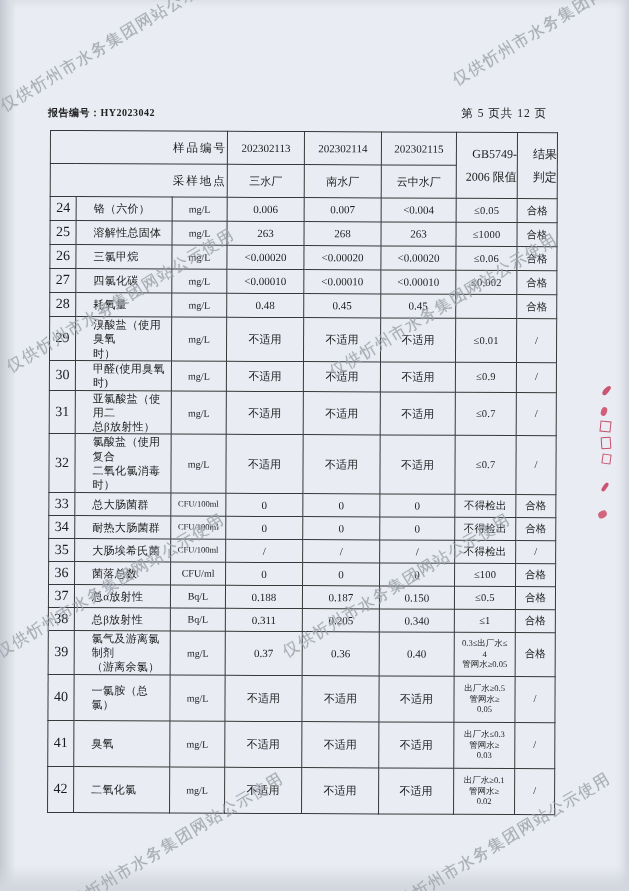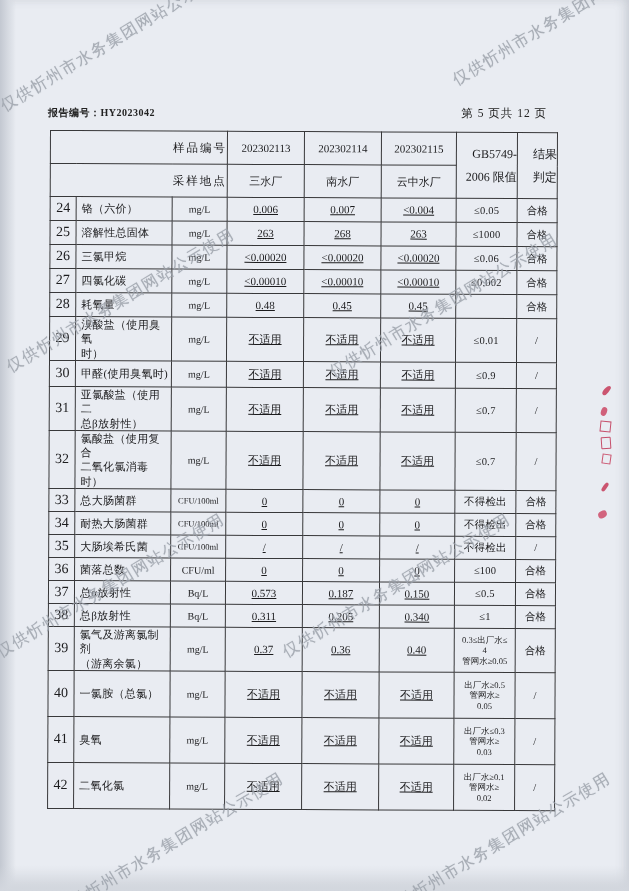--- a/index.html
+++ b/index.html
@@ -40,25 +40,25 @@
   .tbl-wrap { position:absolute; left:50px; top:130px; z-index:2;
     transform:rotate(.25deg); transform-origin:top left; }
   table { border-collapse:collapse; table-layout:fixed; width:507px; color:#1c1c1e; }
   th, td { border:1px solid #38383a; text-align:center; vertical-align:middle;
     font-weight:normal; font-size:11px; line-height:1.3; overflow:hidden; }
   thead tr { height:33px; }
   th.h-label { font-size:11.5px; letter-spacing:2px;text-align:right; }
   th.h-id { font-size:11px; }
   th.h-span { font-size:12px; white-space:pre-line; line-height:1.9;text-align:right; }
   td.c-no { font-size:14px; }
-  td.c-name { text-align:left; padding-left:5px; padding-right:2px;
+  td.c-name { text-align:left; padding-left:17px; padding-right:2px;
     font-size:11px; white-space:pre-line; letter-spacing:.3px; }
   td.c-unit { font-size:10px;margin-top:36px; }
   td.c-unit.small { font-size:8.5px; }
-  td.c-val { font-size:11px;text-decoration:underline; }
+  td.c-val { font-size:11px; }
   td.c-limit { font-size:10.5px; white-space:pre-line; line-height:1.3; letter-spacing:.2px; }
   td.c-limit.small { font-size:8.5px; line-height:1.25; letter-spacing:0; }
   td.c-result { font-size:10.5px; }
 
   
   .wm {
     position:absolute; z-index:3; pointer-events:none;
     font-family:"Liberation Sans","DejaVu Sans",sans-serif;
     font-size:16px; color:#9ba1aa; opacity:.82; letter-spacing:1.5px;
     white-space:nowrap; transform:translate(-50%,-50%) rotate(-31deg);
@@ -265,21 +265,21 @@
     <td class="c-val">0</td>
     <td class="c-val">0</td>
     <td class="c-val">0</td>
     <td class="c-limit">≤100</td>
     <td class="c-result">合格</td>
   </tr>
           <tr style="height: 23px;">
     <td class="c-no">37</td>
     <td class="c-name">总α放射性</td>
     <td class="c-unit">Bq/L</td>
-    <td class="c-val">0.573</td>
+    <td class="c-val">0.188</td>
     <td class="c-val">0.187</td>
     <td class="c-val">0.150</td>
     <td class="c-limit">≤0.5</td>
     <td class="c-result">合格</td>
   </tr>
           <tr style="height: 23px;">
     <td class="c-no">38</td>
     <td class="c-name">总β放射性</td>
     <td class="c-unit">Bq/L</td>
     <td class="c-val">0.311</td>

